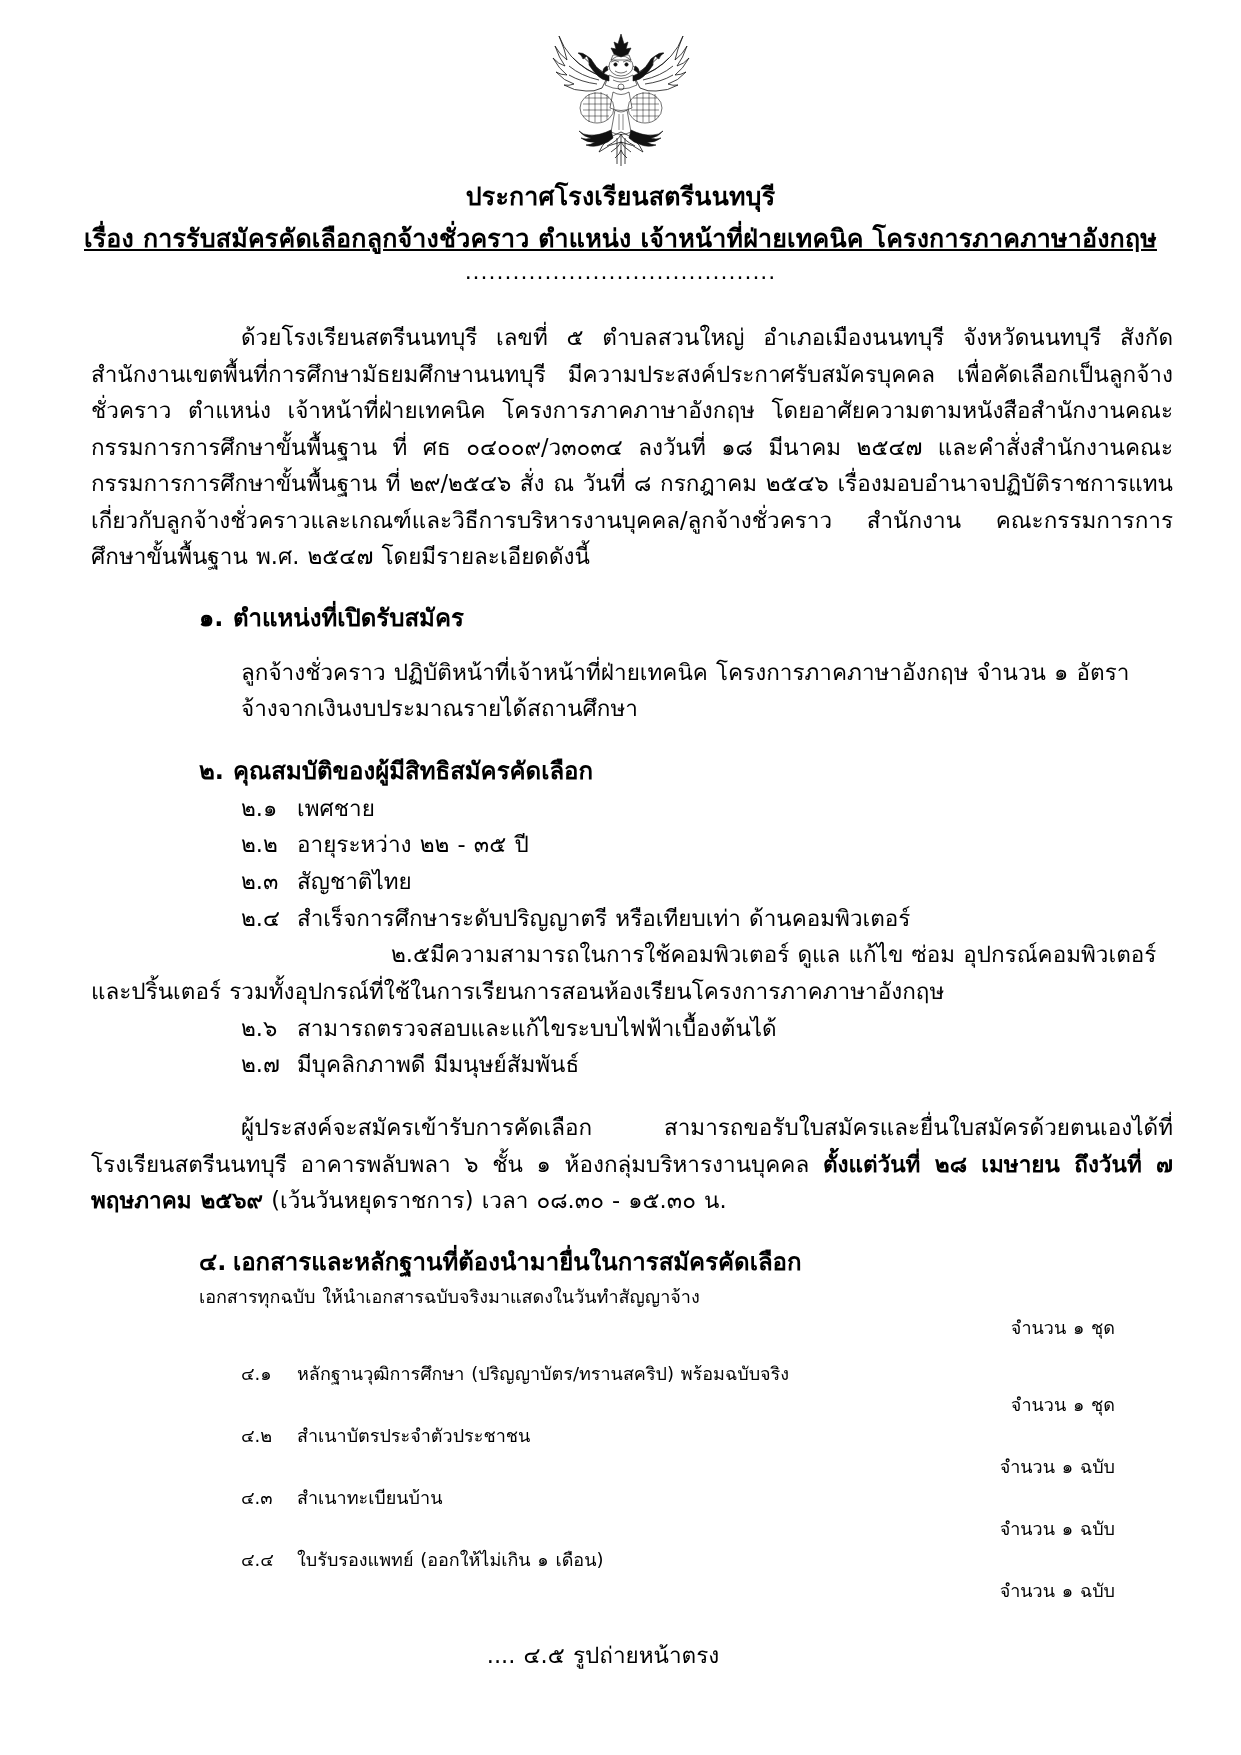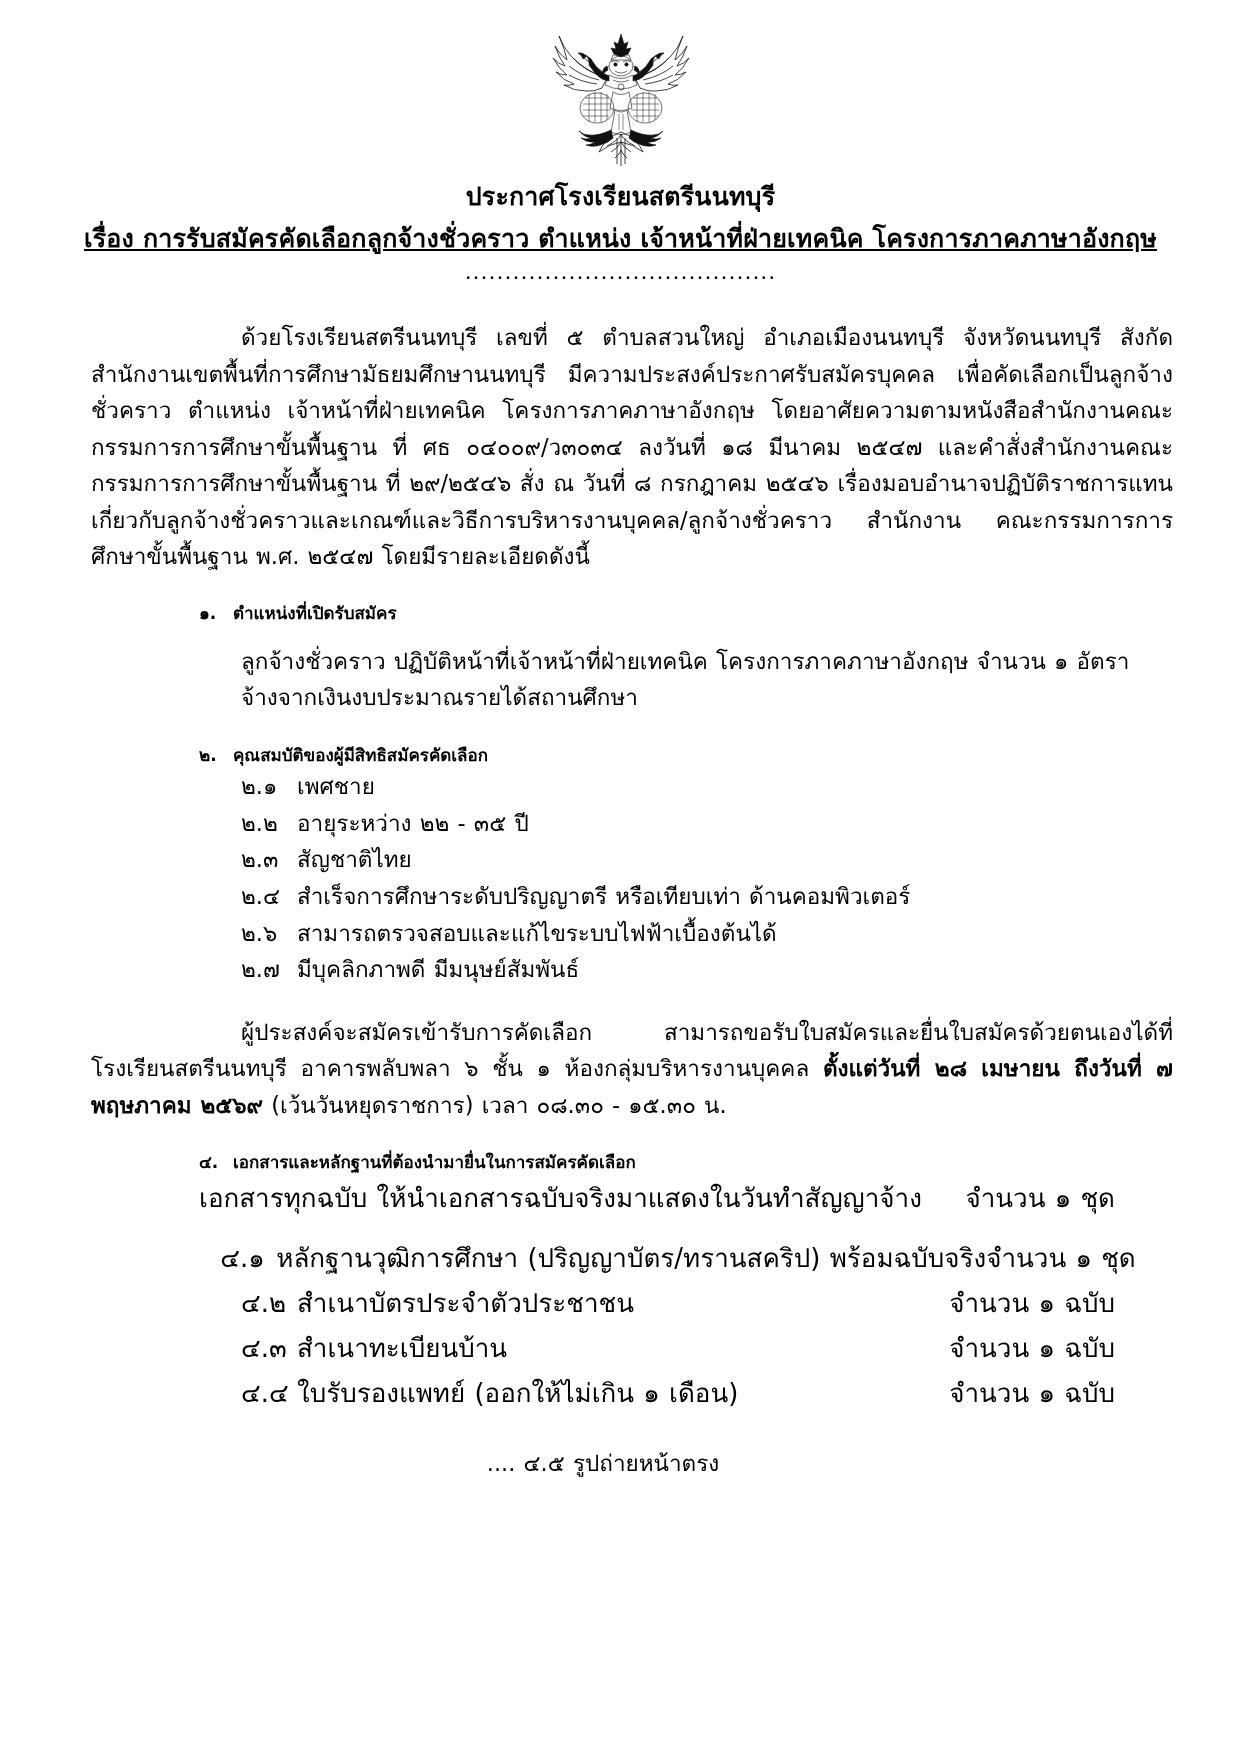--- a/index.html
+++ b/index.html
@@ -76,21 +76,21 @@
     text-align: justify;
     text-justify: inter-word;
     text-indent: 150px;
     word-spacing: 1px;
   }
 
   .section {
     margin-top: 26px;
   }
   .section-head {
-    font-size: 17px;
+    font-size: 24px;
     font-weight: 700;
     line-height: 1.55;
     padding-left: 108px;
     word-spacing: 2px;
   }
   .section-head .num {
     display: inline-block;
     min-width: 34px;
   }
 
@@ -120,23 +120,24 @@
     text-indent: 150px;
   }
   .sub-list li .lbl {
     display: inline-block;
     min-width: 56px;
   }
 
   
   .doc-row {
     display: flex;
-    font-size: 26px;
+    font-size: 18px;
     line-height: 1.72;
     word-spacing: 1px;
+    flex-direction: column;
   }
   .doc-row .left {
     flex: 0 0 auto;
   }
   .doc-row .qty {
     margin-left: auto;
     white-space: nowrap;
     padding-right: 58px;
   }
   .doc-row.lvl1 { padding-left: 108px; }
@@ -255,20 +256,21 @@
 
     <div class="section">
       <div class="section-head">
         <span class="num">๒.</span><span>คุณสมบัติของผู้มีสิทธิสมัครคัดเลือก</span>
       </div>
       <ul class="sub-list section-body">
         <li><span class="lbl">๒.๑</span><span>เพศชาย</span></li>
         <li><span class="lbl">๒.๒</span><span>อายุระหว่าง  ๒๒ - ๓๕  ปี</span></li>
         <li><span class="lbl">๒.๓</span><span>สัญชาติไทย</span></li>
         <li><span class="lbl">๒.๔</span><span>สำเร็จการศึกษาระดับปริญญาตรี  หรือเทียบเท่า ด้านคอมพิวเตอร์</span></li>
+        <li class="flow"><span class="lbl">๒.๕</span><span>มีความสามารถในการใช้คอมพิวเตอร์ ดูแล แก้ไข ซ่อม อุปกรณ์คอมพิวเตอร์และปริ้นเตอร์ รวมทั้งอุปกรณ์ที่ใช้ในการเรียนการสอนห้องเรียนโครงการภาคภาษาอังกฤษ</span></li>
         <li><span class="lbl">๒.๖</span><span>สามารถตรวจสอบและแก้ไขระบบไฟฟ้าเบื้องต้นได้</span></li>
         <li><span class="lbl">๒.๗</span><span>มีบุคลิกภาพดี  มีมนุษย์สัมพันธ์</span></li>
       </ul>
     </div>
 
     <div class="section">
       <div class="section-body">
         <p class="para"><span>ผู้ประสงค์จะสมัครเข้ารับการคัดเลือก  สามารถขอรับใบสมัครและยื่นใบสมัครด้วยตนเองได้ที่ โรงเรียนสตรีนนทบุรี  อาคารพลับพลา  ๖  ชั้น ๑  ห้องกลุ่มบริหารงานบุคคล  </span><span class="bold">ตั้งแต่วันที่  ๒๘  เมษายน  ถึงวันที่  ๗  พฤษภาคม ๒๕๖๙</span><span>  (เว้นวันหยุดราชการ)  เวลา ๐๘.๓๐ - ๑๕.๓๐ น.</span></p>
       </div>
     </div>

